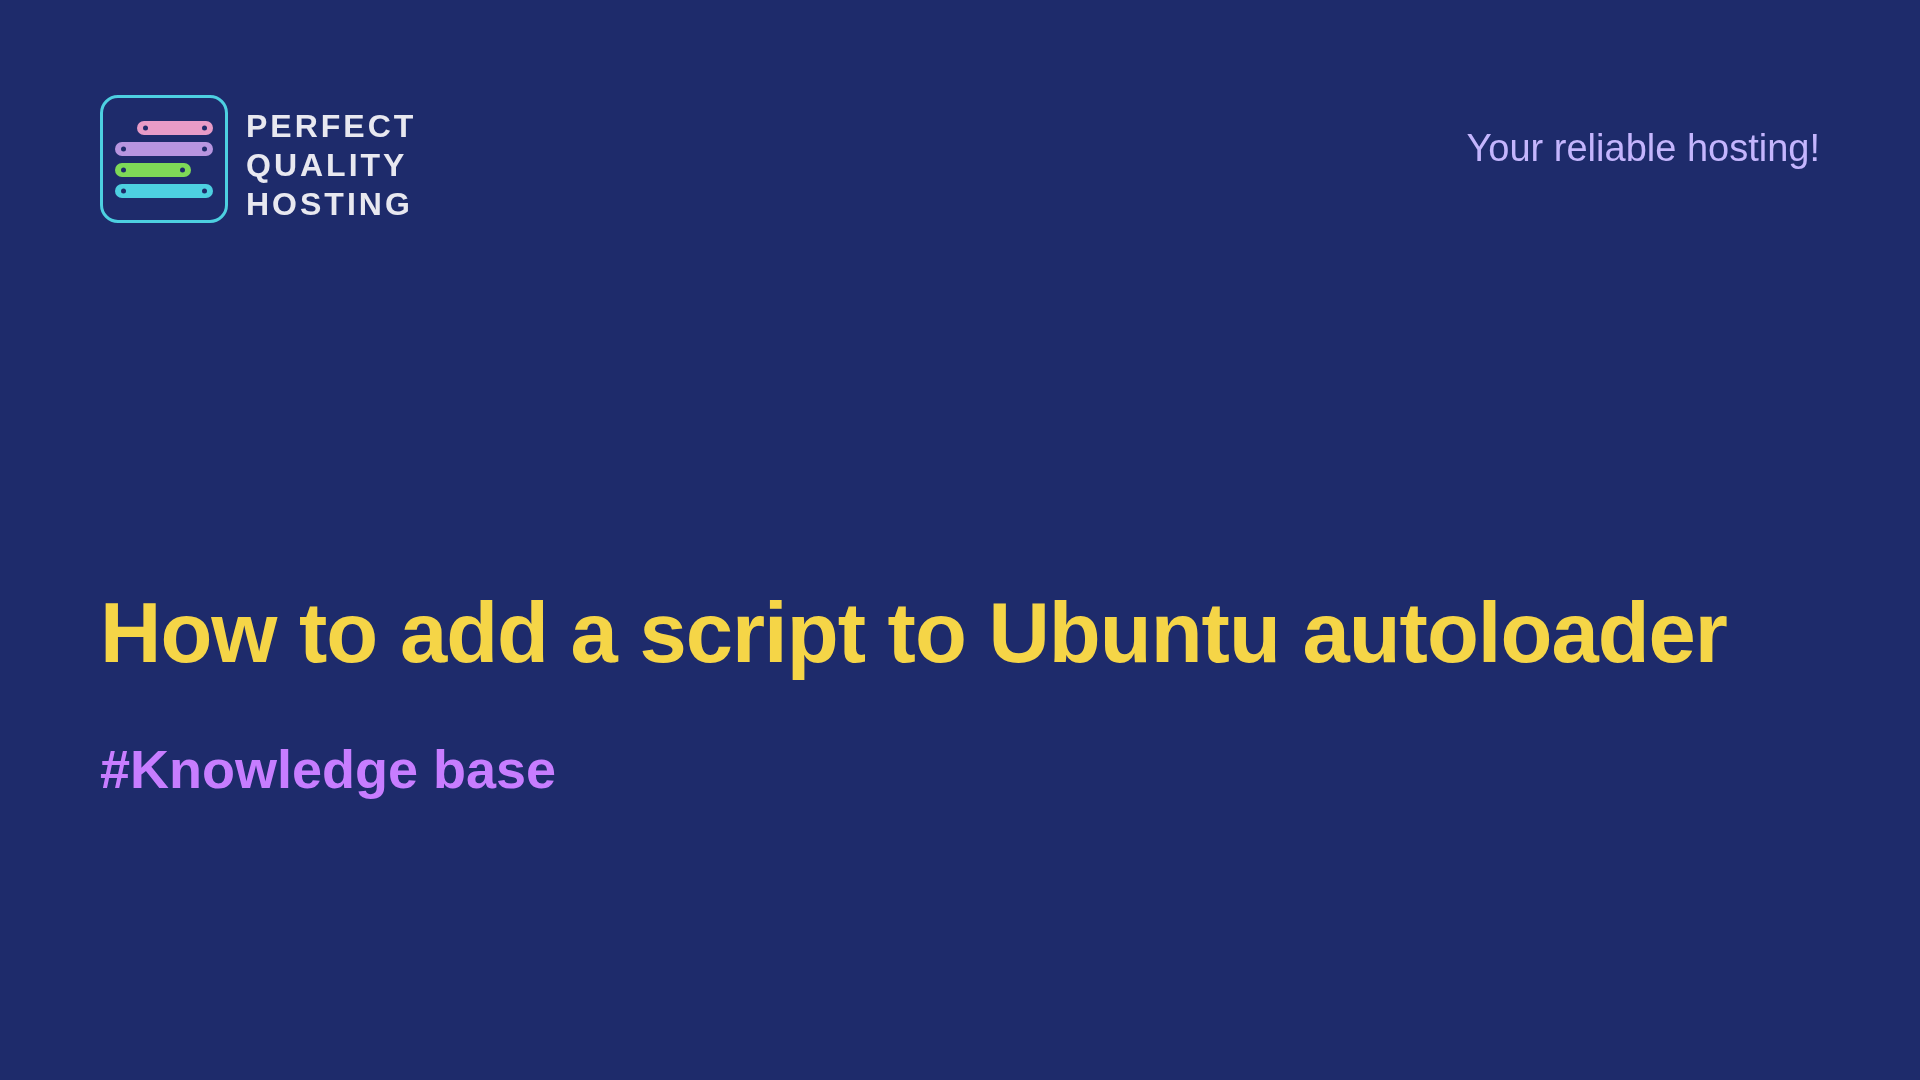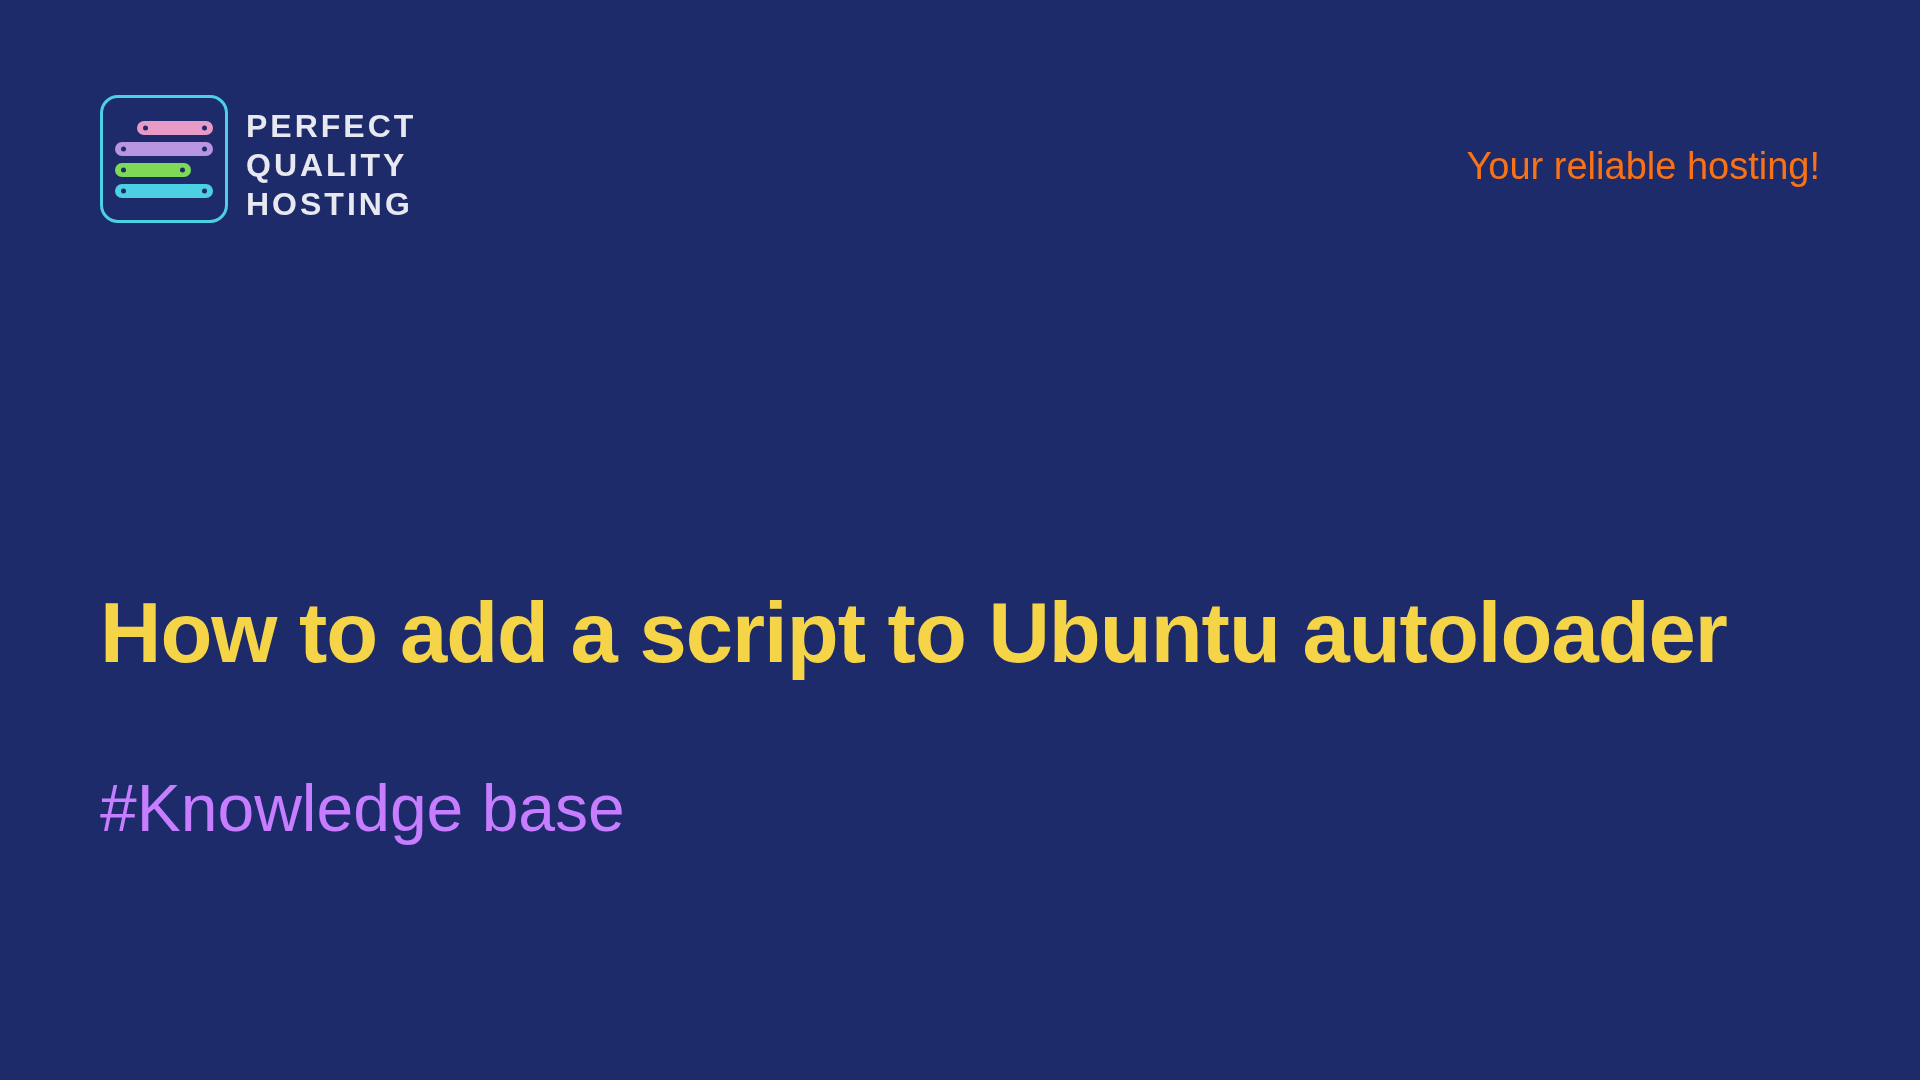--- a/index.html
+++ b/index.html
@@ -67,43 +67,43 @@
     }
     .logo-line {
       color: #e8e8f0;
       font-size: 32px;
       font-weight: 900;
       letter-spacing: 3px;
       font-family: 'Arial Black', Arial, sans-serif;
       text-transform: uppercase;
     }
     .tagline {
-      color: #f97316;
+      color: #c4b5fd;
       font-size: 38px;
       font-weight: 400;
-      margin-top: 50px;
+      margin-top: 32px;
     }
     .content {
       position: absolute;
       left: 100px;
       top: 580px;
       right: 108px;
     }
     .title {
       color: #f5d547;
       font-size: 85px;
       font-weight: 900;
       line-height: 1.25;
       letter-spacing: -1px;
     }
     .category {
       color: #c77dff;
-      font-size: 66px;
-      font-weight: 400;
-      margin-top: 84px;
+      font-size: 54px;
+      font-weight: 700;
+      margin-top: 52px;
     }
   </style>
 </head>
 <body>
 
 <div class="header">
   <div class="logo-container">
     <div class="logo-icon">
       <div class="logo-bar bar-pink"></div>
       <div class="logo-bar bar-purple"></div>

